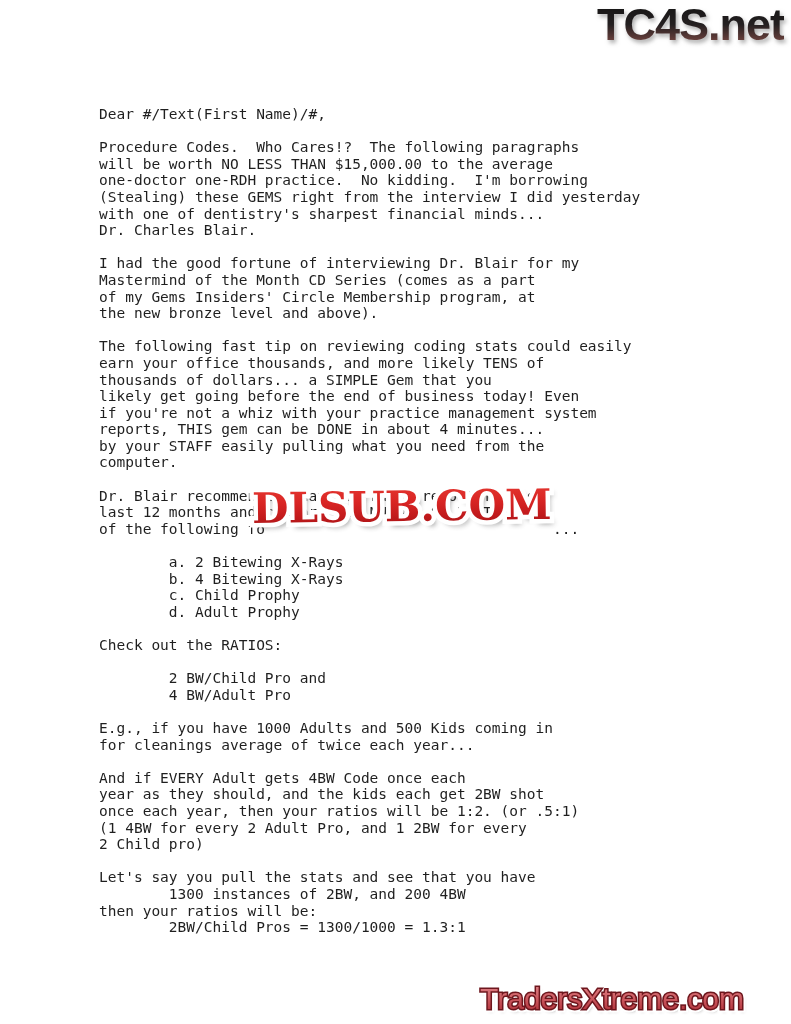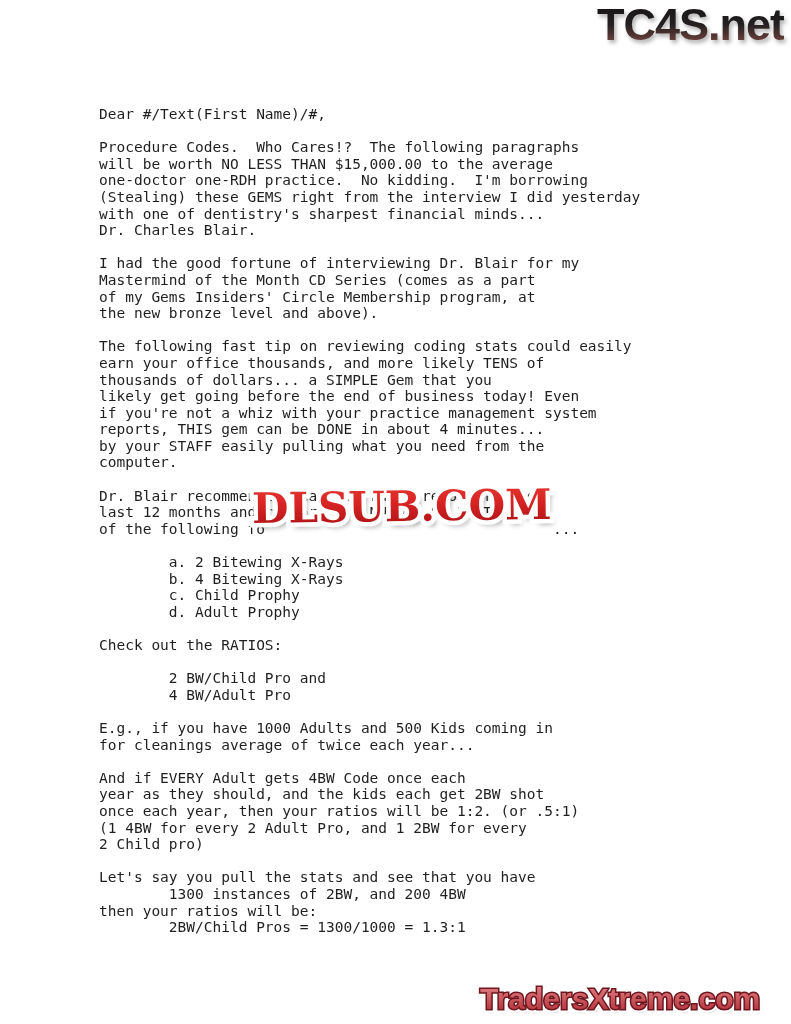--- a/index.html
+++ b/index.html
@@ -82,21 +82,21 @@
   }
 
   
   .traders {
     position: absolute;
     left: 480px;
     top: 982px;
   }
   .traders span {
     font-family: "Liberation Sans", "DejaVu Sans", sans-serif;
-    font-weight: 700;
+    font-weight: 400;
     font-size: 30px;
     line-height: 1.1;
     letter-spacing: 0px;
     white-space: nowrap;
   }
   .traders-back {
     position: absolute;
     left: 0; top: 0;
     color: #ffffff;
     -webkit-text-stroke: 7px #ffffff;

